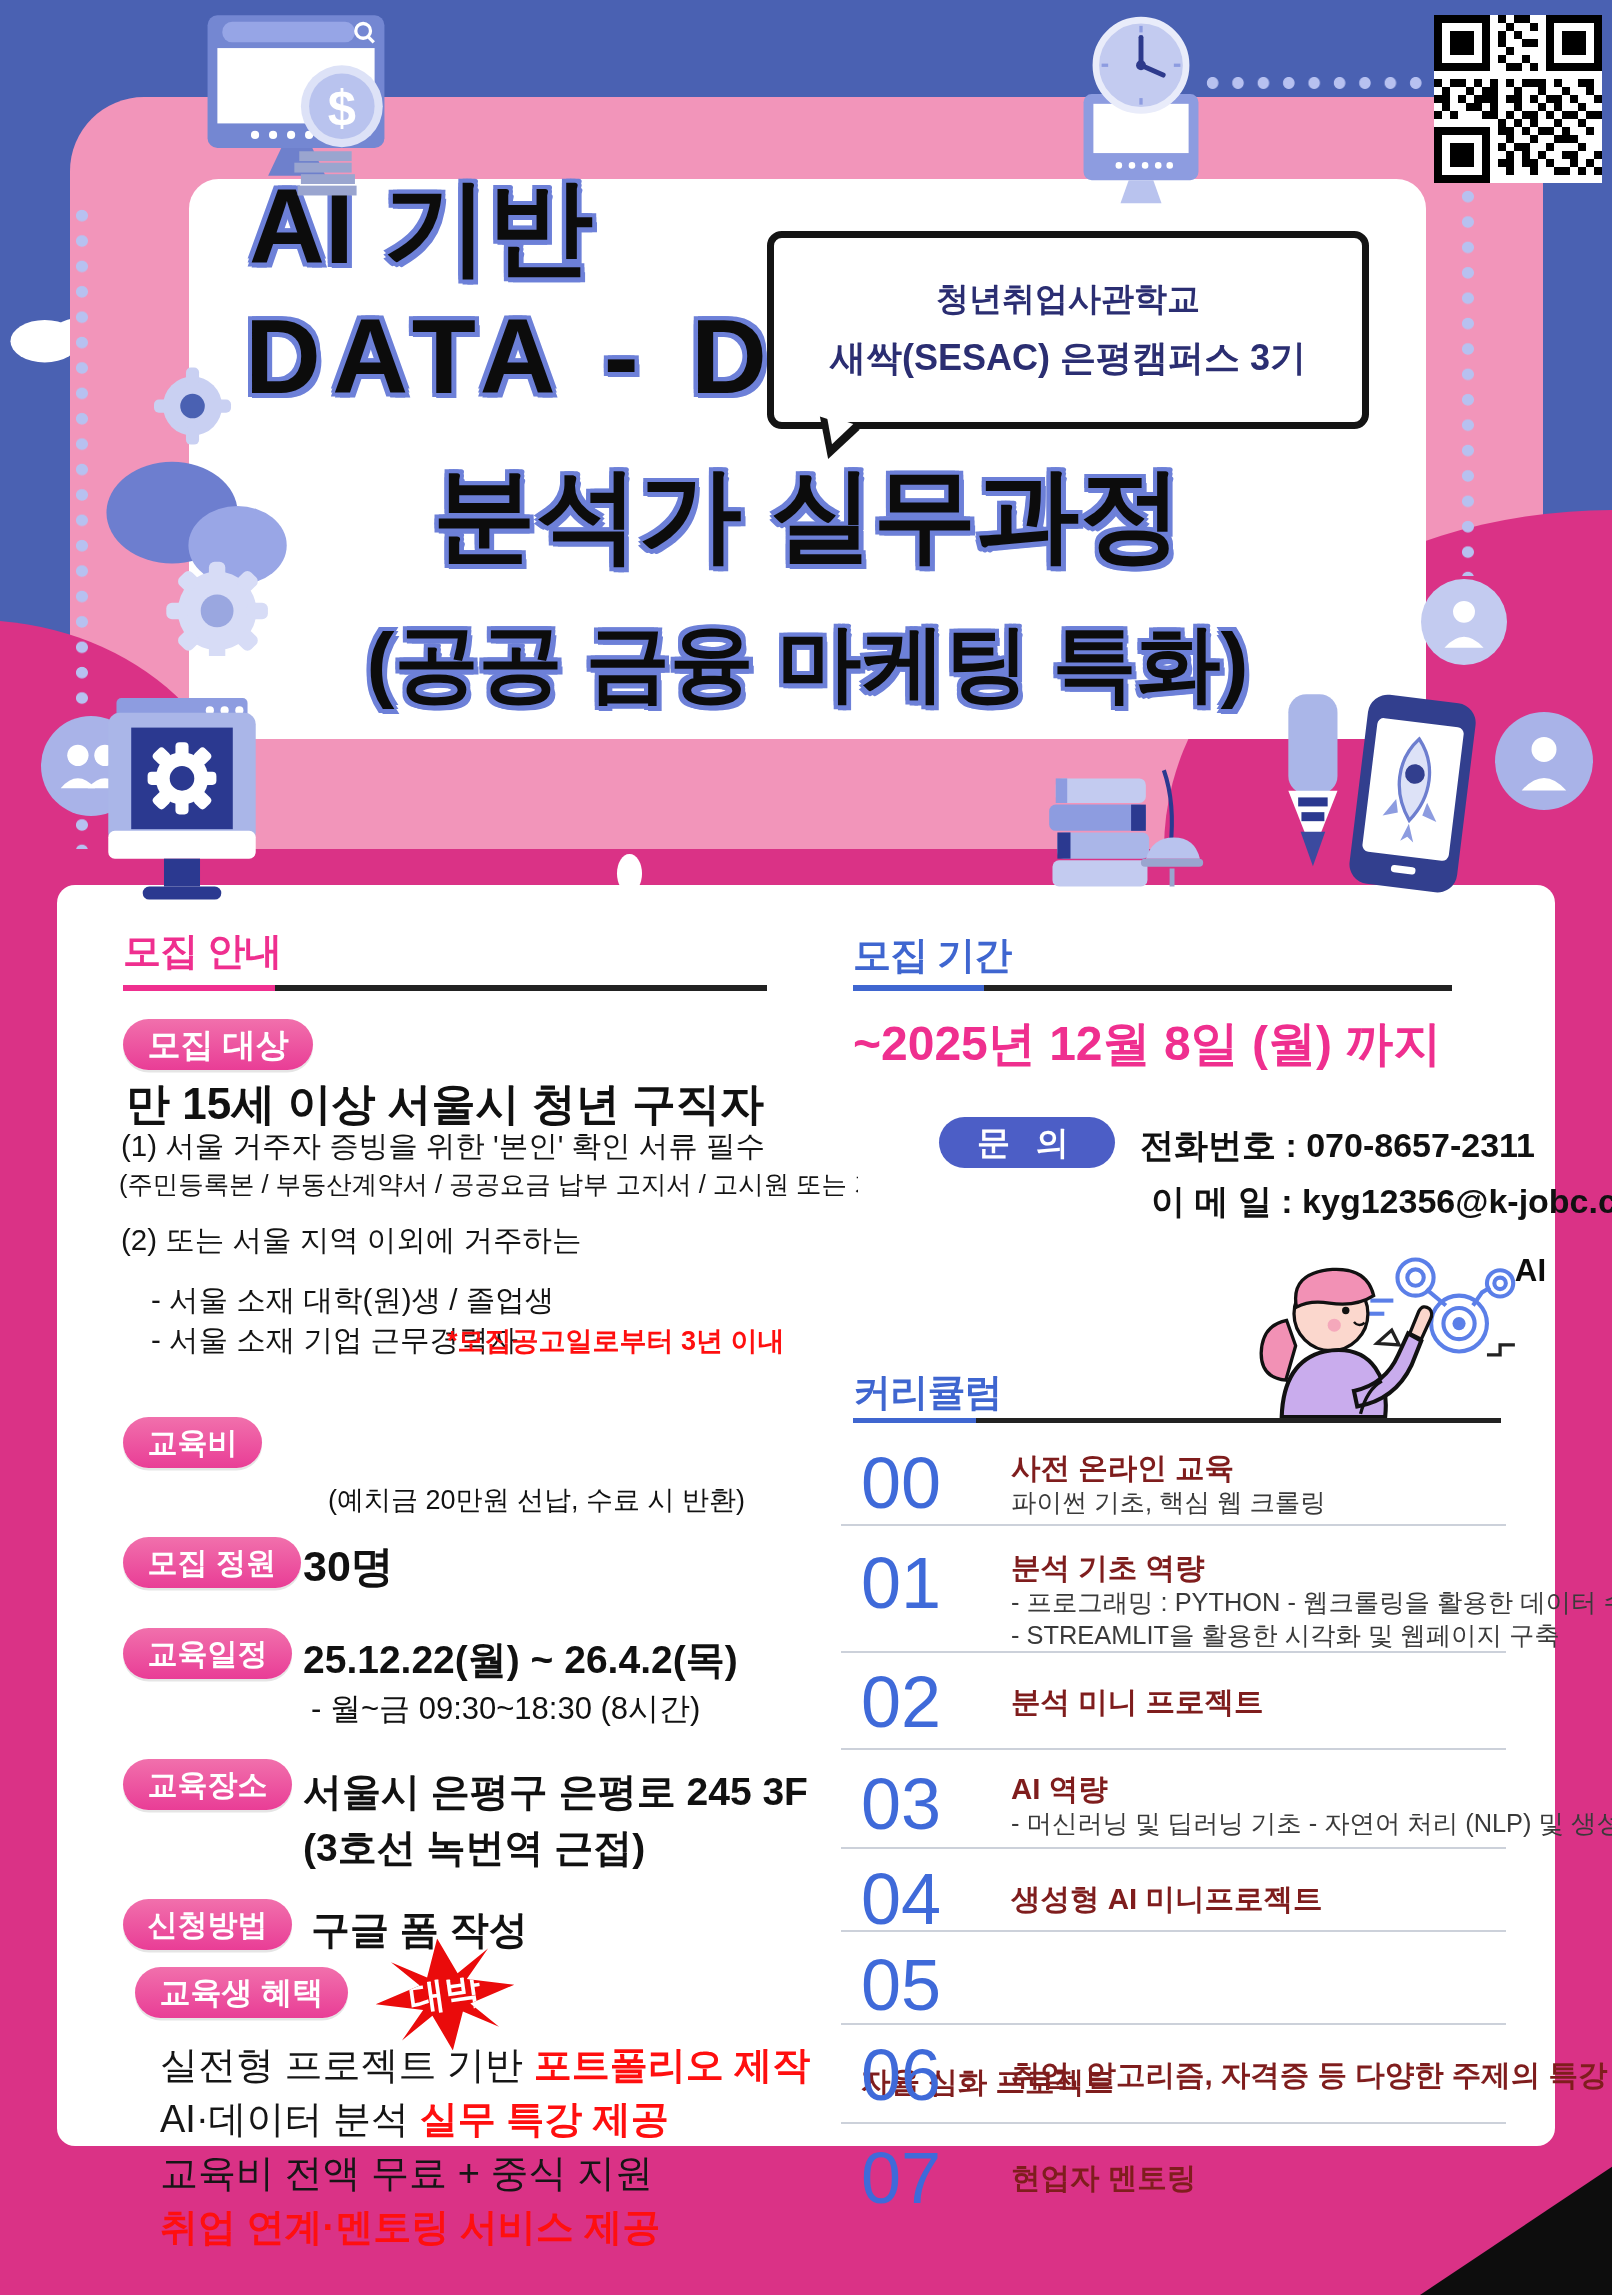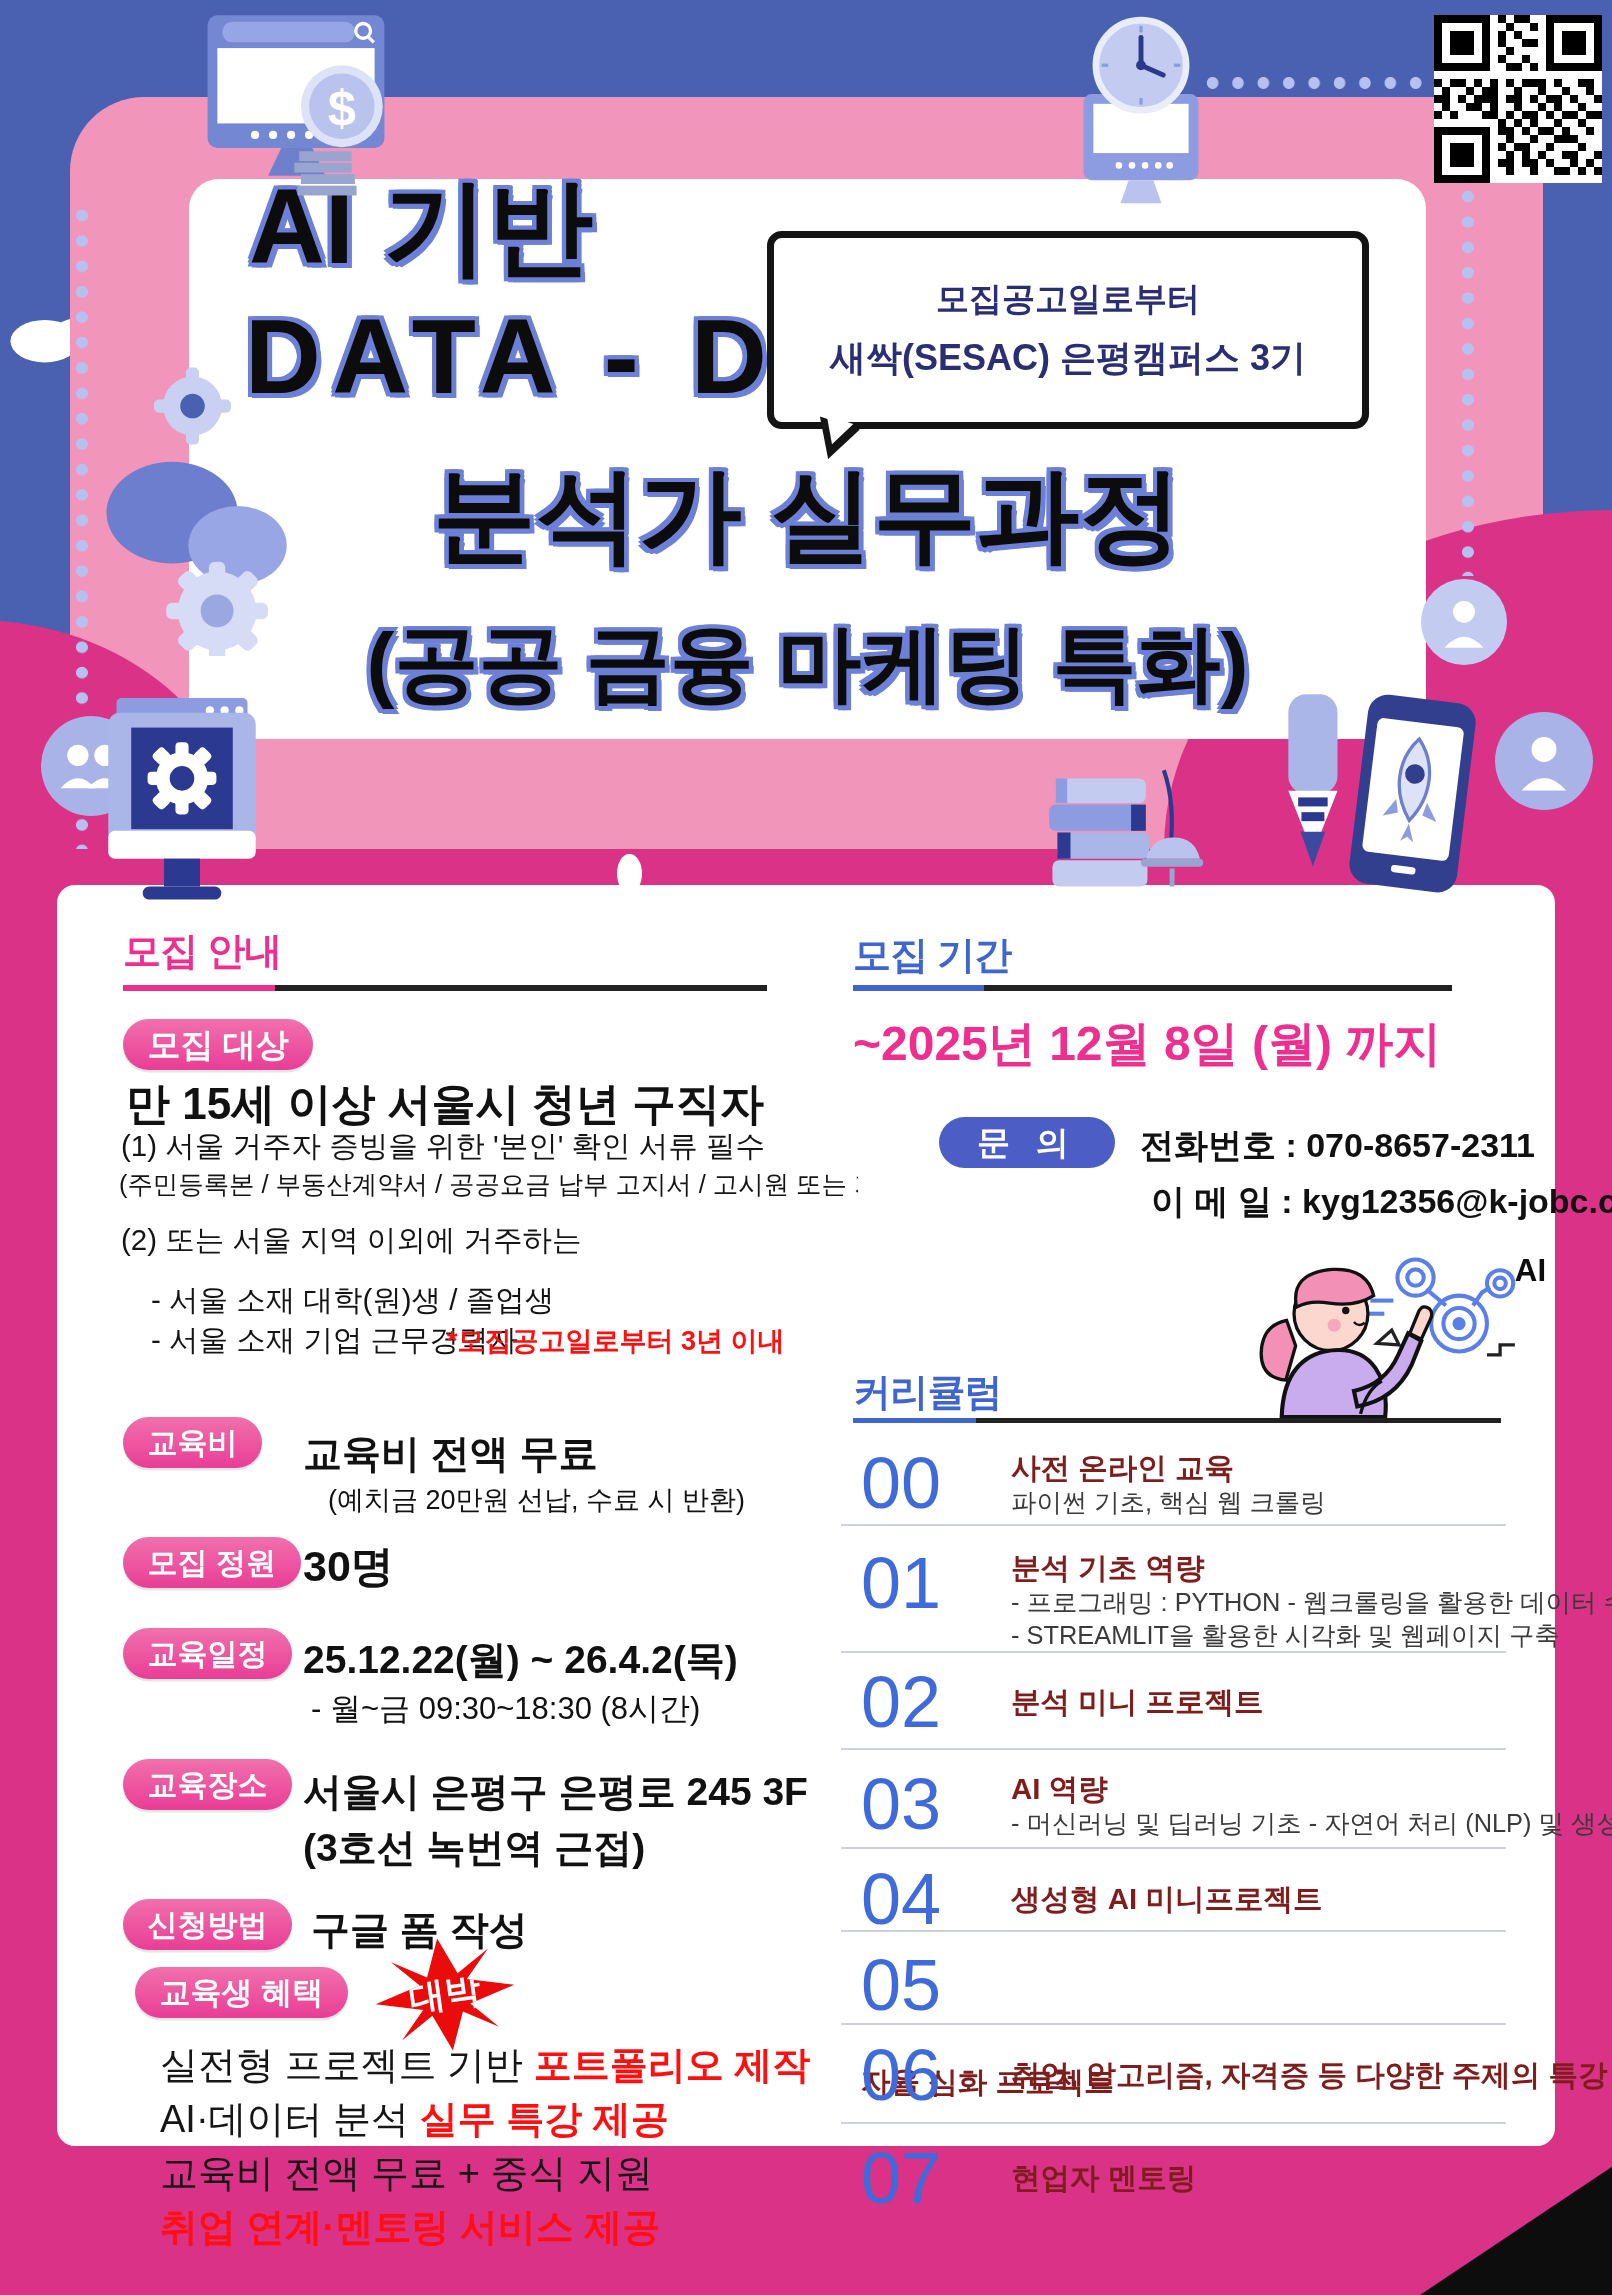--- a/index.html
+++ b/index.html
@@ -346,21 +346,21 @@
   </div>
 
   <div class="mini-oval"></div>
 
   <div class="title" style="left:249px;top:158px;font-size:105px;">AI 기반</div>
   <div class="title" style="left:245px;top:297px;font-size:105px;letter-spacing:11.5px;">DATA - DAICEN</div>
   <div class="title" style="left:189px;top:447px;width:1237px;text-align:center;font-size:103px;">분석가 실무과정</div>
   <div class="title" style="left:189px;top:607px;width:1237px;text-align:center;font-size:84px;">(공공 금융 마케팅 특화)</div>
 
   <div class="bubble">
-    <div class="b1">모집공고일로부터</div>
+    <div class="b1">청년취업사관학교</div>
     <div class="b2">새싹(SESAC) 은평캠퍼스 3기</div>
     <div class="tail-out"></div>
     <div class="tail-in"></div>
   </div>
 
   <div class="bottom-bg"></div>
 
   <div class="card">
 
     <div class="sec-title pink" style="left:66px;top:41px;">모집 안내</div>
@@ -369,21 +369,20 @@
     <div class="badge" style="left:66px;top:134px;font-size:33px;">모집 대상</div>
     <div class="val" style="left:69px;top:190px;font-size:44px;">만 15세 이상 서울시 청년 구직자</div>
     <div class="note" style="left:64px;top:242px;">(1) 서울 거주자 증빙을 위한 '본인' 확인 서류 필수</div>
     <div class="note" style="left:62px;top:283px;font-size:25.4px;width:739px;overflow:hidden;">(주민등록본 / 부동산계약서 / 공공요금 납부 고지서 / 고시원 또는 기숙사 입주 확인서 등</div>
     <div class="note" style="left:64px;top:336px;">(2) 또는 서울 지역 이외에 거주하는</div>
     <div class="note" style="left:94px;top:396px;">- 서울 소재 대학(원)생 / 졸업생</div>
     <div class="note" style="left:94px;top:436px;">- 서울 소재 기업 근무경력자</div>
     <div class="note red" style="left:390px;top:438px;font-size:27px;">*모집공고일로부터 3년 이내</div>
 
     <div class="badge" style="left:66px;top:532px;">교육비</div>
-    <div class="val" style="left:246px;top:542px;">교육비 전액 무료</div>
     <div class="sub" style="left:271px;top:597px;">(예치금 20만원 선납, 수료 시  반환)</div>
 
     <div class="badge" style="left:66px;top:652px;">모집 정원</div>
     <div class="val" style="left:246px;top:653px;font-size:43px;">30명</div>
 
     <div class="badge" style="left:66px;top:743px;">교육일정</div>
     <div class="val" style="left:246px;top:748px;">25.12.22(월) ~ 26.4.2(목)</div>
     <div class="sub" style="left:254px;top:803px;font-size:31px;">- 월~금 09:30~18:30 (8시간)</div>
 
     <div class="badge" style="left:66px;top:874px;">교육장소</div>

